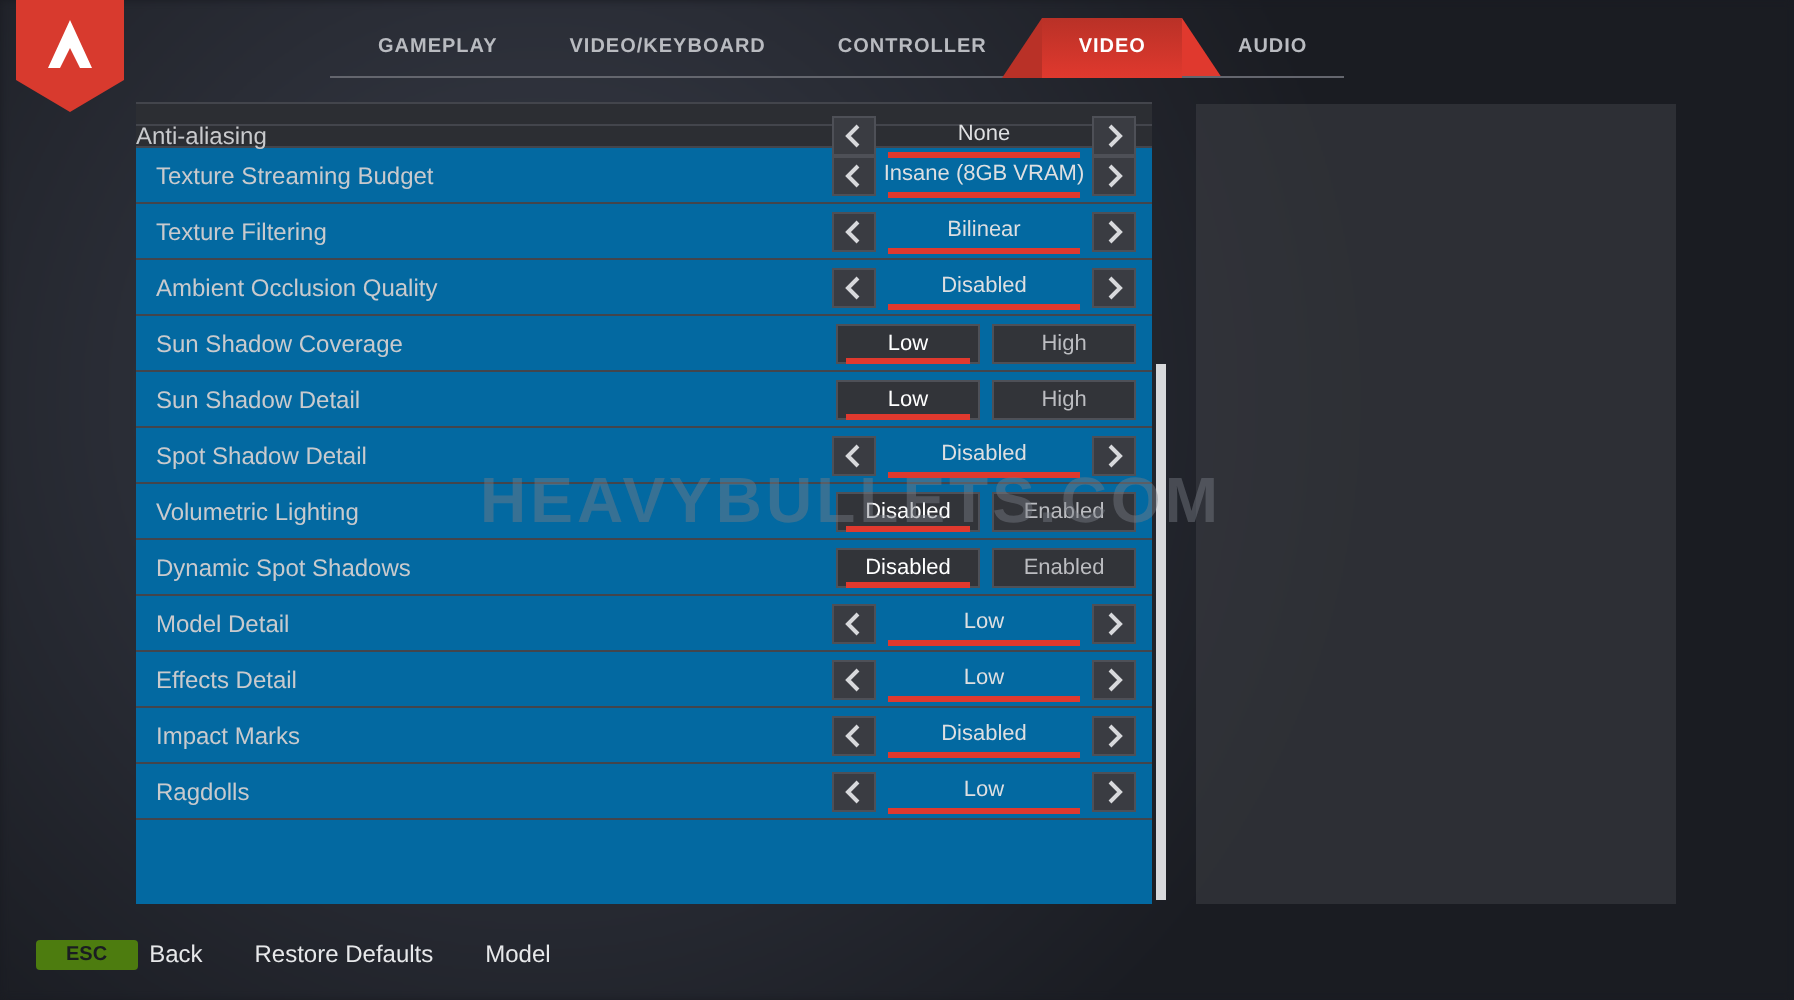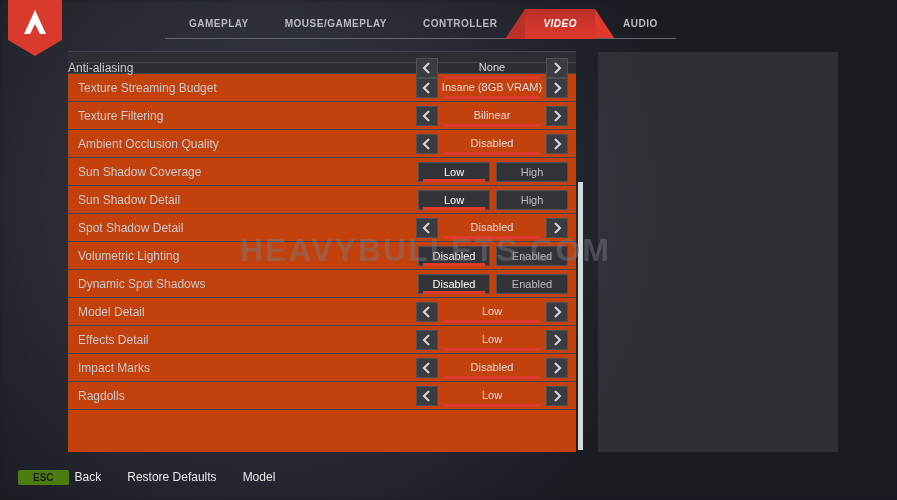--- a/index.html
+++ b/index.html
@@ -5,28 +5,28 @@
 * { margin:0; padding:0; box-sizing:border-box; }
 html,body { width:897px; height:500px; overflow:hidden; font-family:Arial,Helvetica,sans-serif; }
 body { background:#1a1c22; color:#d8d9dc; position:relative; }
 .bg-blur { position:absolute; inset:0; background:radial-gradient(circle at 30% 40%, #3a3e4a 0%, #1a1c22 60%), #1a1c22; filter:blur(2px); }
 .topbar { position:absolute; top:9px; left:0; right:0; height:30px; display:flex; align-items:center; z-index:10; }
 .logo-wrap { position:absolute; top:0; left:8px; width:54px; height:56px; z-index:12; }
 .logo-bg { position:absolute; inset:0; }
 .tabs { display:flex; gap:0; margin-left:165px; height:30px; }
 .tab { font-size:10px; font-weight:600; letter-spacing:.5px; padding:0 18px; height:30px; line-height:30px; color:#b9bbc0; border-bottom:1px solid #64666e; position:relative; cursor:pointer; }
 .tab:first-child { padding-left:24px; }
-.tab.active { color:#fff; background:linear-gradient(180deg,#b93127 0%,#e0392e 100%); border-bottom:none;font-style:italic; }
+.tab.active { color:#fff; background:linear-gradient(180deg,#b93127 0%,#e0392e 100%); border-bottom:none; }
 .tab.active::before { content:""; position:absolute; left:-20px; top:0; width:0; height:0; border-style:solid; border-width:0 0 30px 20px; border-color:transparent transparent #b93127 transparent; }
 .tab.active::after  { content:""; position:absolute; right:-20px; top:0; width:0; height:0; border-style:solid; border-width:30px 0 0 20px; border-color:transparent transparent transparent #e0392e; }
 .tab.preactive { padding-right:28px; }
 .tab.postactive { padding-left:28px; }
 
 .panel { position:absolute; top:52px; left:68px; width:770px; height:400px; display:flex; z-index:5; }
-.settings { width:508px; background:#c2410c; display:flex; flex-direction:column; position:relative; }
+.settings { width:508px; background:#0369a1; display:flex; flex-direction:column; position:relative; }
 .settings::after { content:""; position:absolute; right:-7px; top:130px; width:5px; height:268px; background:#d8d9dc; }
 .row { display:flex; align-items:center; height:29px; border-bottom:1px solid #43454c; border-top:1px solid #43454c; padding-left:10px; margin-top:-1px; }
 .row:first-child { height:12px; padding:0; background:#2c2e33; }
 .row.blank { height:12px; border-bottom:none; }
 .label { flex:1; font-size:12px; color:#c9cacd; }
 .control { display:flex; align-items:center; margin-right:8px; }
 .arrow { width:22px; height:20px; background:#3a3c42; display:flex; align-items:center; justify-content:center; cursor:pointer; border:1px solid #4e5057; }
 .value-cell { display:flex; align-items:center; }
 .value { width:108px; text-align:center; font-size:11px; color:#dedfe1; position:relative; height:20px; line-height:18px; }
 .value.uline::after { content:""; position:absolute; left:6px; right:6px; bottom:-1px; height:3px; background:#e0392e; }
@@ -52,21 +52,21 @@
 <div class="logo-wrap">
   <svg class="logo-bg" viewBox="0 0 54 56">
     <polygon points="0,0 54,0 54,40 27,56 0,40" fill="#d83a2e"></polygon>
     <polygon points="27,10 38,34 32,34 27,24 22,34 16,34" fill="#ffffff"></polygon>
   </svg>
 </div>
 
 <div class="topbar">
   <div class="tabs" id="tabs">
       <div class="tab">GAMEPLAY</div>
-      <div class="tab">MOUSE/GAMEPLAY</div>
+      <div class="tab">VIDEO/KEYBOARD</div>
       <div class="tab preactive">CONTROLLER</div>
       <div class="tab active">VIDEO</div>
       <div class="tab postactive">AUDIO</div>
     </div>
 </div>
 
 <div class="panel">
   <div class="settings">
     <div class="row blank"></div>
     <div id="rows">

